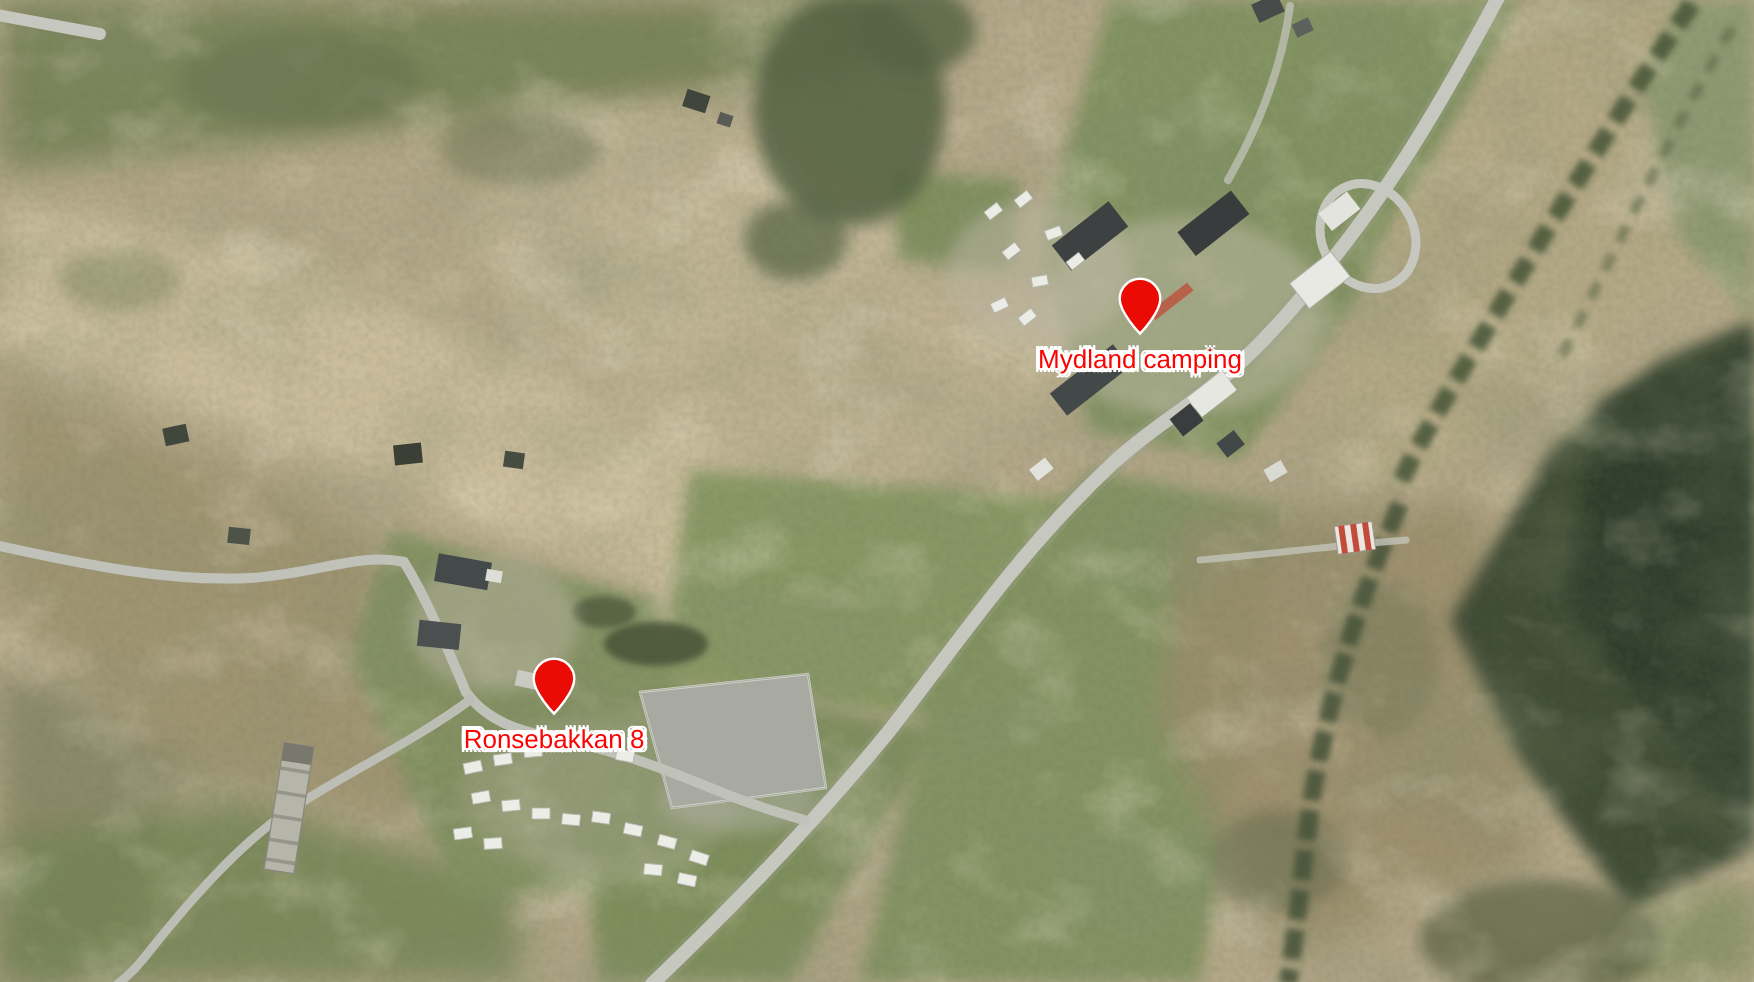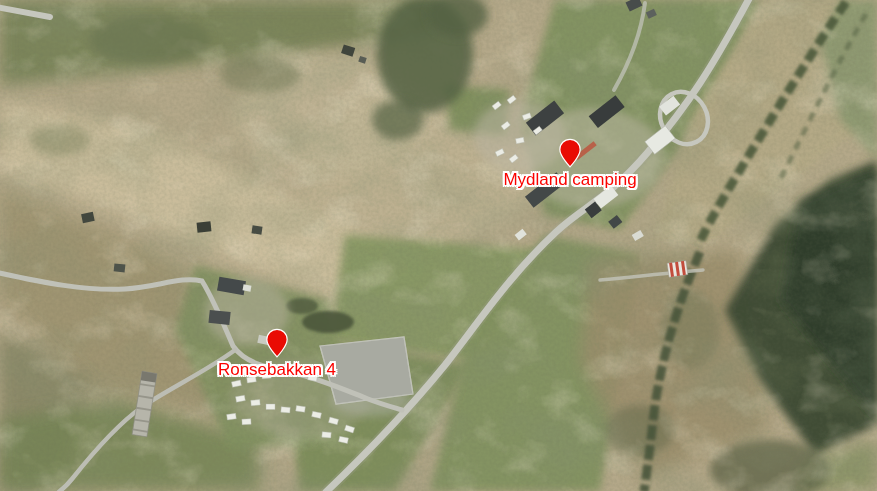--- a/index.html
+++ b/index.html
@@ -5,21 +5,21 @@
   html,body{margin:0;padding:0;background:#222;}
   #stage{
     position:relative;width:877px;height:491px;overflow:hidden;
     font-family:"Liberation Sans",sans-serif;
   }
   #terrain{position:absolute;left:0;top:0;display:block;}
   .marker{position:absolute;width:0;height:0;z-index:10;}
   .pin{position:absolute;left:-12px;top:-30px;width:24px;height:30px;cursor:pointer;}
   .marker-label{
     position:absolute;top:2px;left:0;transform:translateX(-50%);
-    white-space:nowrap;font-size:17px;line-height:20px;font-weight:400;
+    white-space:nowrap;font-size:13px;line-height:20px;font-weight:400;
     letter-spacing:0px;
     text-shadow:
       -2px -2px 0 #fff, -2px 0 0 #fff, -2px 2px 0 #fff,
        0 -2px 0 #fff,  0 2px 0 #fff,
        2px -2px 0 #fff, 2px 0 0 #fff, 2px 2px 0 #fff,
       -1px -1px 0 #fff, 1px -1px 0 #fff, -1px 1px 0 #fff, 1px 1px 0 #fff;
   }
 </style>
 </head>
 <body>
@@ -207,16 +207,16 @@
     <svg class="pin" viewBox="0 0 26 32">
       <path d="M13 31 C13 31 24 19.6 24 12.2 C24 6.0 19.1 1.2 13 1.2 C6.9 1.2 2 6.0 2 12.2 C2 19.6 13 31 13 31 Z" fill="#e90b04" stroke="#ffffff" stroke-width="1.3"></path>
     </svg>
     <div class="marker-label" style="color: rgb(251, 3, 0);">Mydland camping</div>
   </div>
 
   <div class="marker" style="left: 277px; top: 358px;">
     <svg class="pin" viewBox="0 0 26 32">
       <path d="M13 31 C13 31 24 19.6 24 12.2 C24 6.0 19.1 1.2 13 1.2 C6.9 1.2 2 6.0 2 12.2 C2 19.6 13 31 13 31 Z" fill="#e90b04" stroke="#ffffff" stroke-width="1.3"></path>
     </svg>
-    <div class="marker-label" style="color: rgb(251, 3, 0);">Ronsebakkan 4</div>
+    <div class="marker-label" style="color: rgb(251, 3, 0);">Ronsebakkan 8</div>
   </div>
 
 </div>
 
 </body></html>

